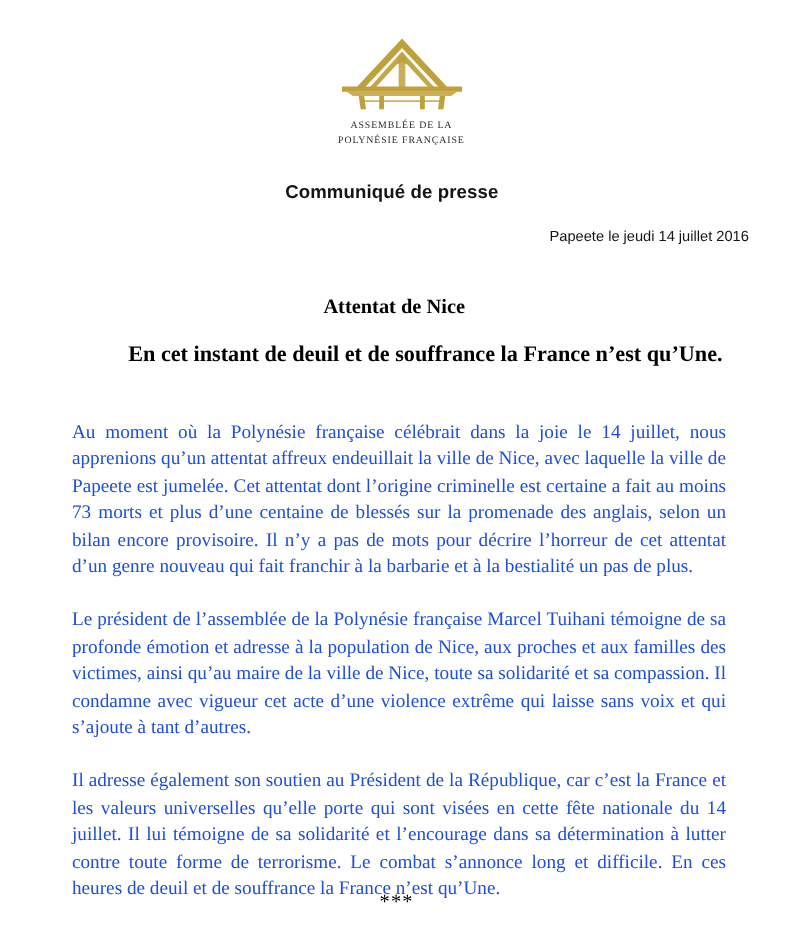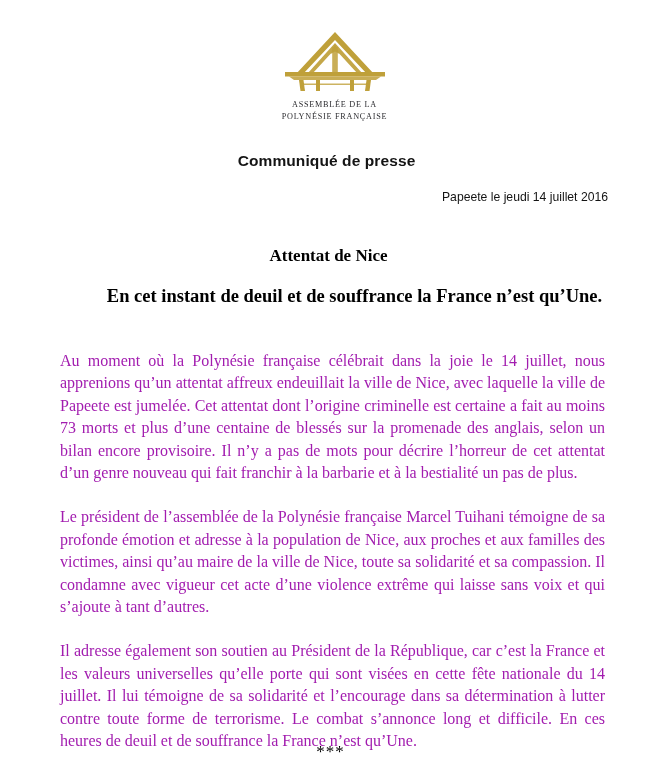--- a/index.html
+++ b/index.html
@@ -60,21 +60,21 @@
     font-weight: bold;
     font-size: 15.5px;
     letter-spacing: 0.1px;
     color: #141414;
     transform: translateX(-4px);
   }
 
   .dateline {
     position: absolute;
     top: 190px;
-    left: 0;
+    left: 16px;
     width: 608px;
     text-align: right;
     font-family: "Liberation Sans", "DejaVu Sans", sans-serif;
     font-size: 12.2px;
     color: #141414;
   }
 
   
   .headline {
     position: absolute;
@@ -109,21 +109,21 @@
     left: 60px;
     width: 545px;
   }
   .para {
     margin: 0 0 22px 0;
     text-align: justify;
     text-justify: inter-word;
     font-family: "Liberation Serif", "DejaVu Serif", serif;
     font-size: 16px;
     line-height: 22.4px;
-    color: #a21caf;
+    color: #1d4ed8;
   }
   .para:last-child { margin-bottom: 12px; }
 
   
   .endmark {
     position: absolute;
     top: 742px;
     left: 0;
     width: 661px;
     text-align: center;

